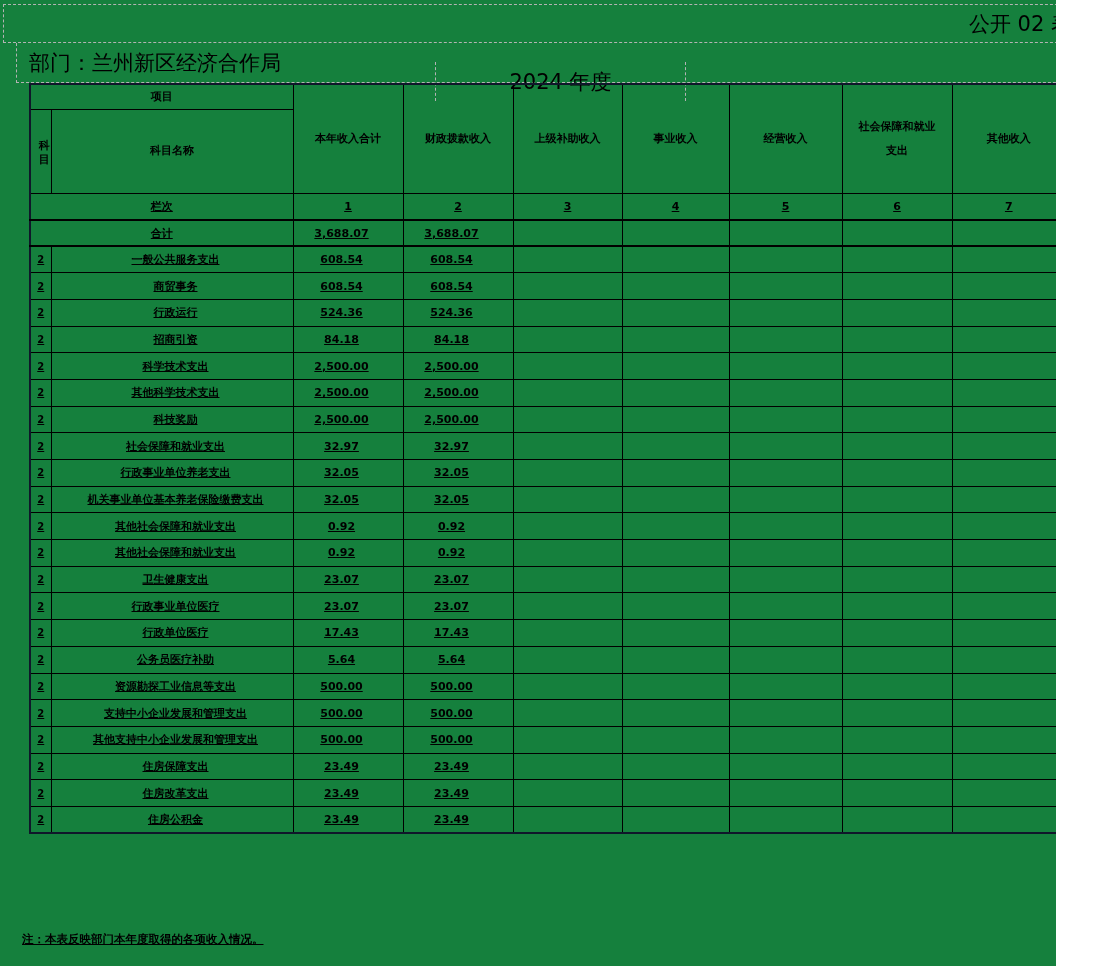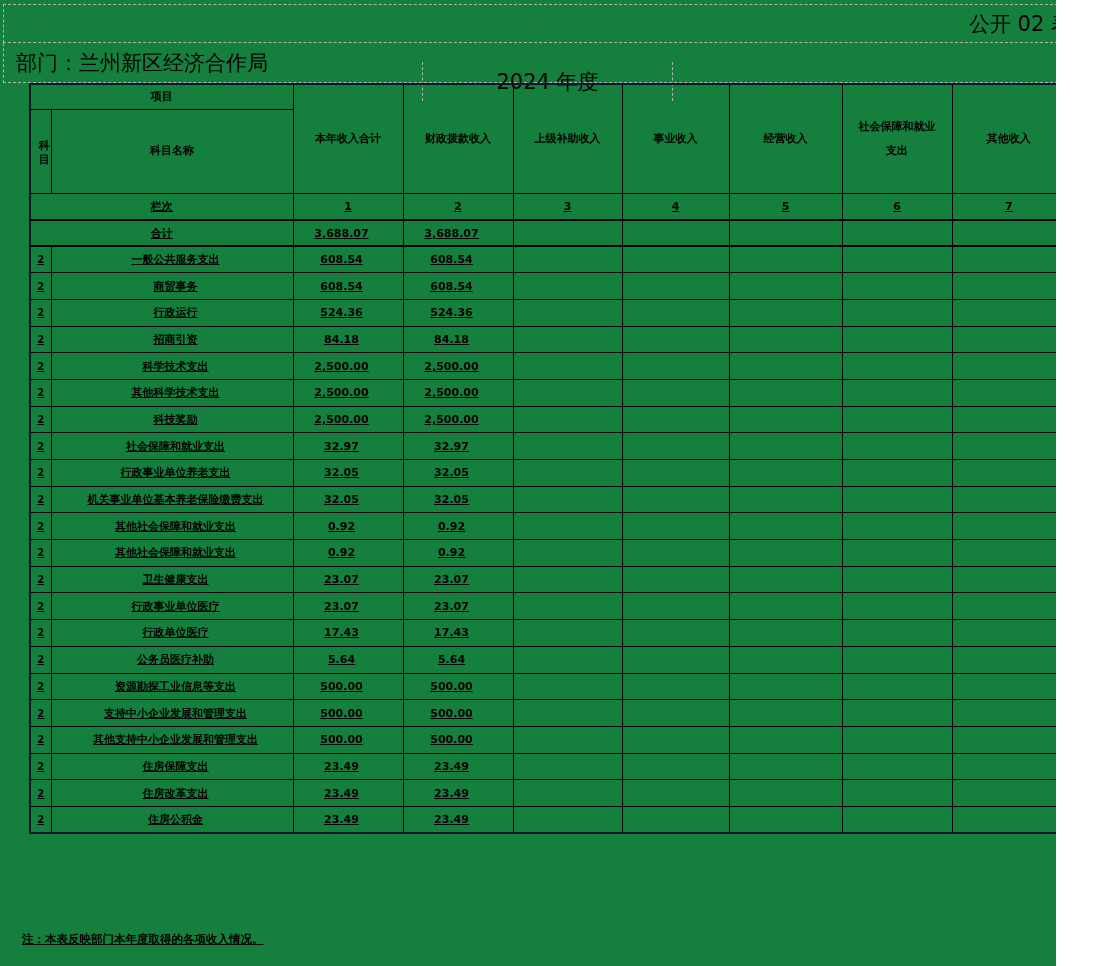--- a/index.html
+++ b/index.html
@@ -15,21 +15,21 @@
   }
 
   
   .band1 {
     position:absolute; left:3px; top:4px; width:1080px; height:39px;
     border:1px dashed #b3b3b3;
     display:flex; align-items:center; justify-content:flex-end;
     padding-right:10px; font-size:21px;
   }
   .band2 {
-    position:absolute; left:3px; top:43px; width:1080px; height:40px;
+    position:absolute; left:16px; top:43px; width:1080px; height:40px;
     border:1px dashed #b3b3b3; border-top:none;
     display:flex; font-size:21px;
   }
   .band2 .cell { display:flex; align-items:center; height:100%; }
   .cell-dept { width:418px; padding-left:12px; }
   .cell-year { width:251px; justify-content:center;
     border-left:1px dashed #b3b3b3; border-right:1px dashed #b3b3b3;margin-top:19px; }
   .cell-unit { flex:1; justify-content:flex-end; padding-right:10px; }
 
   

